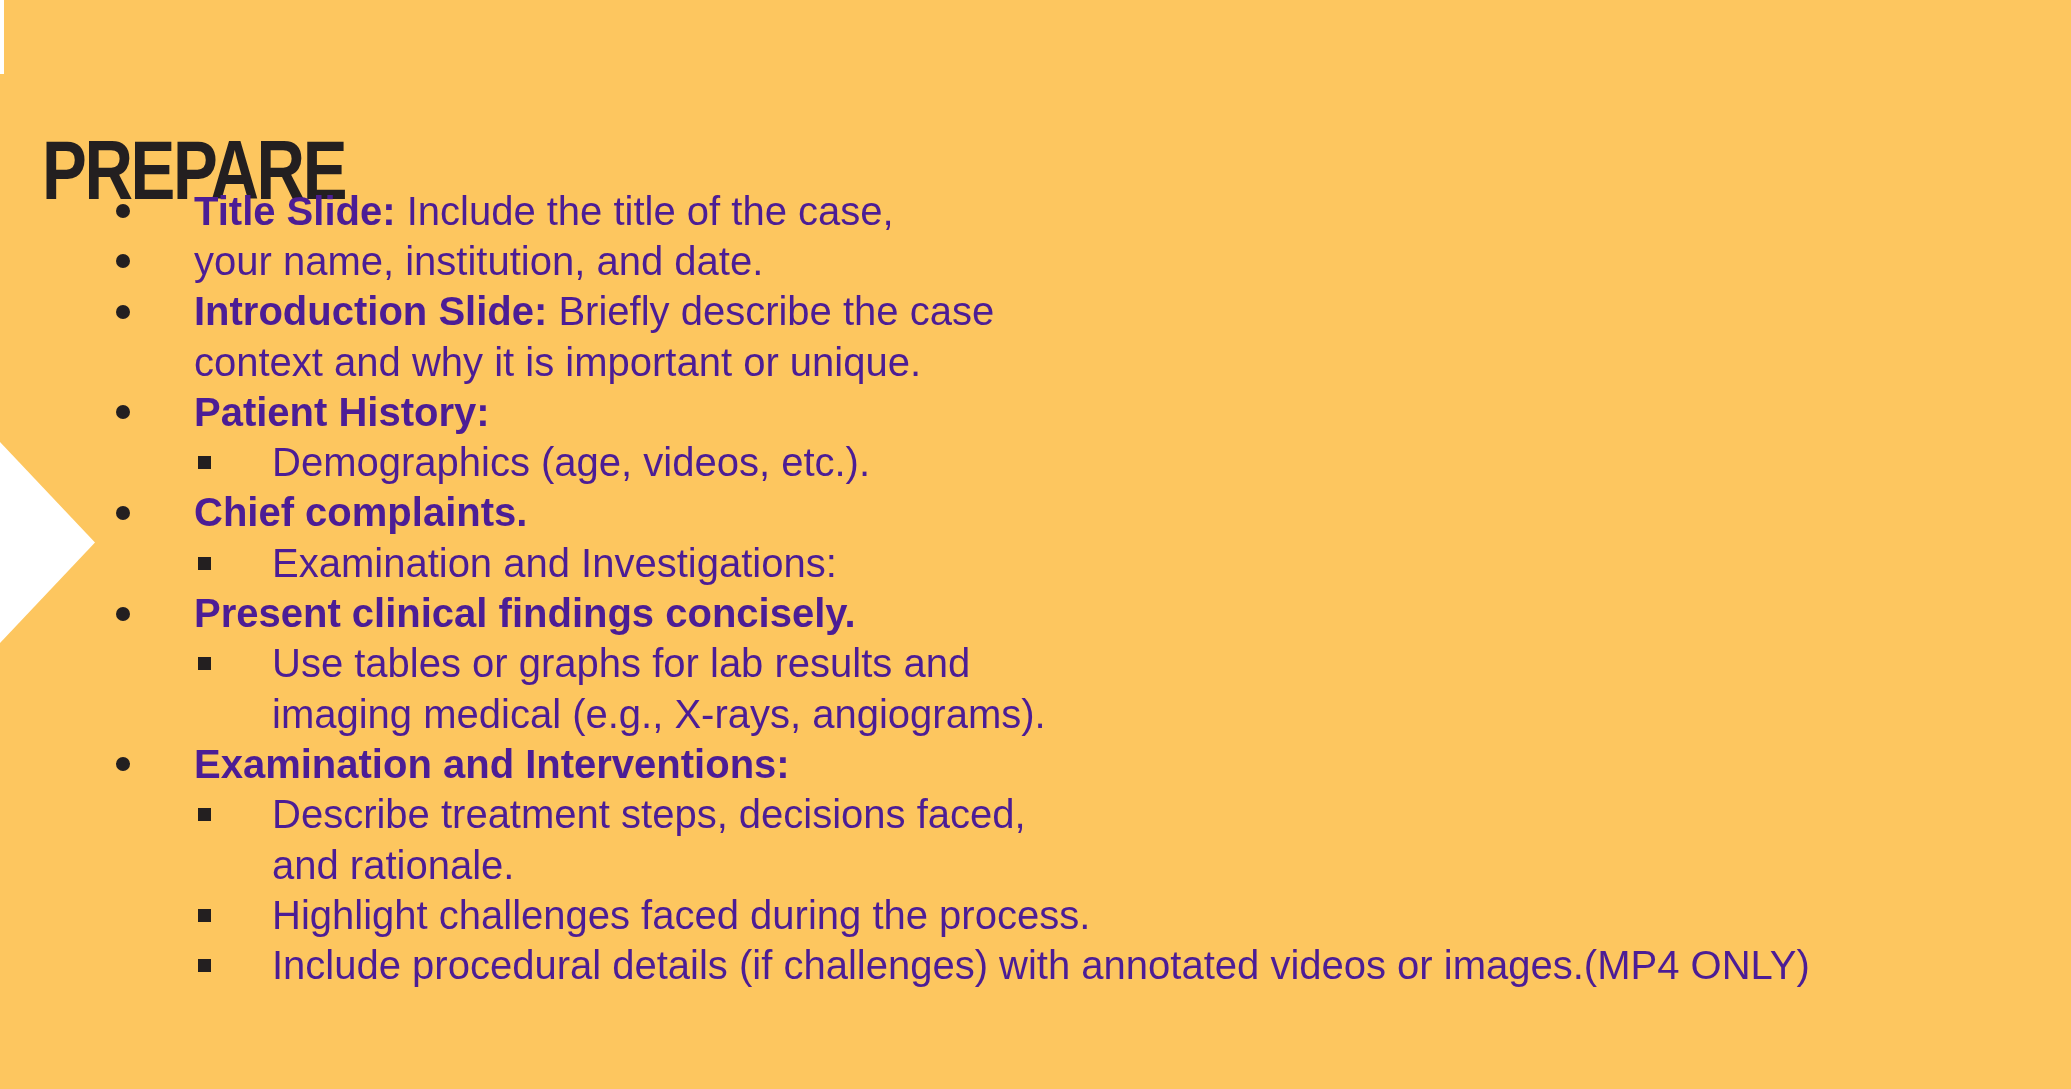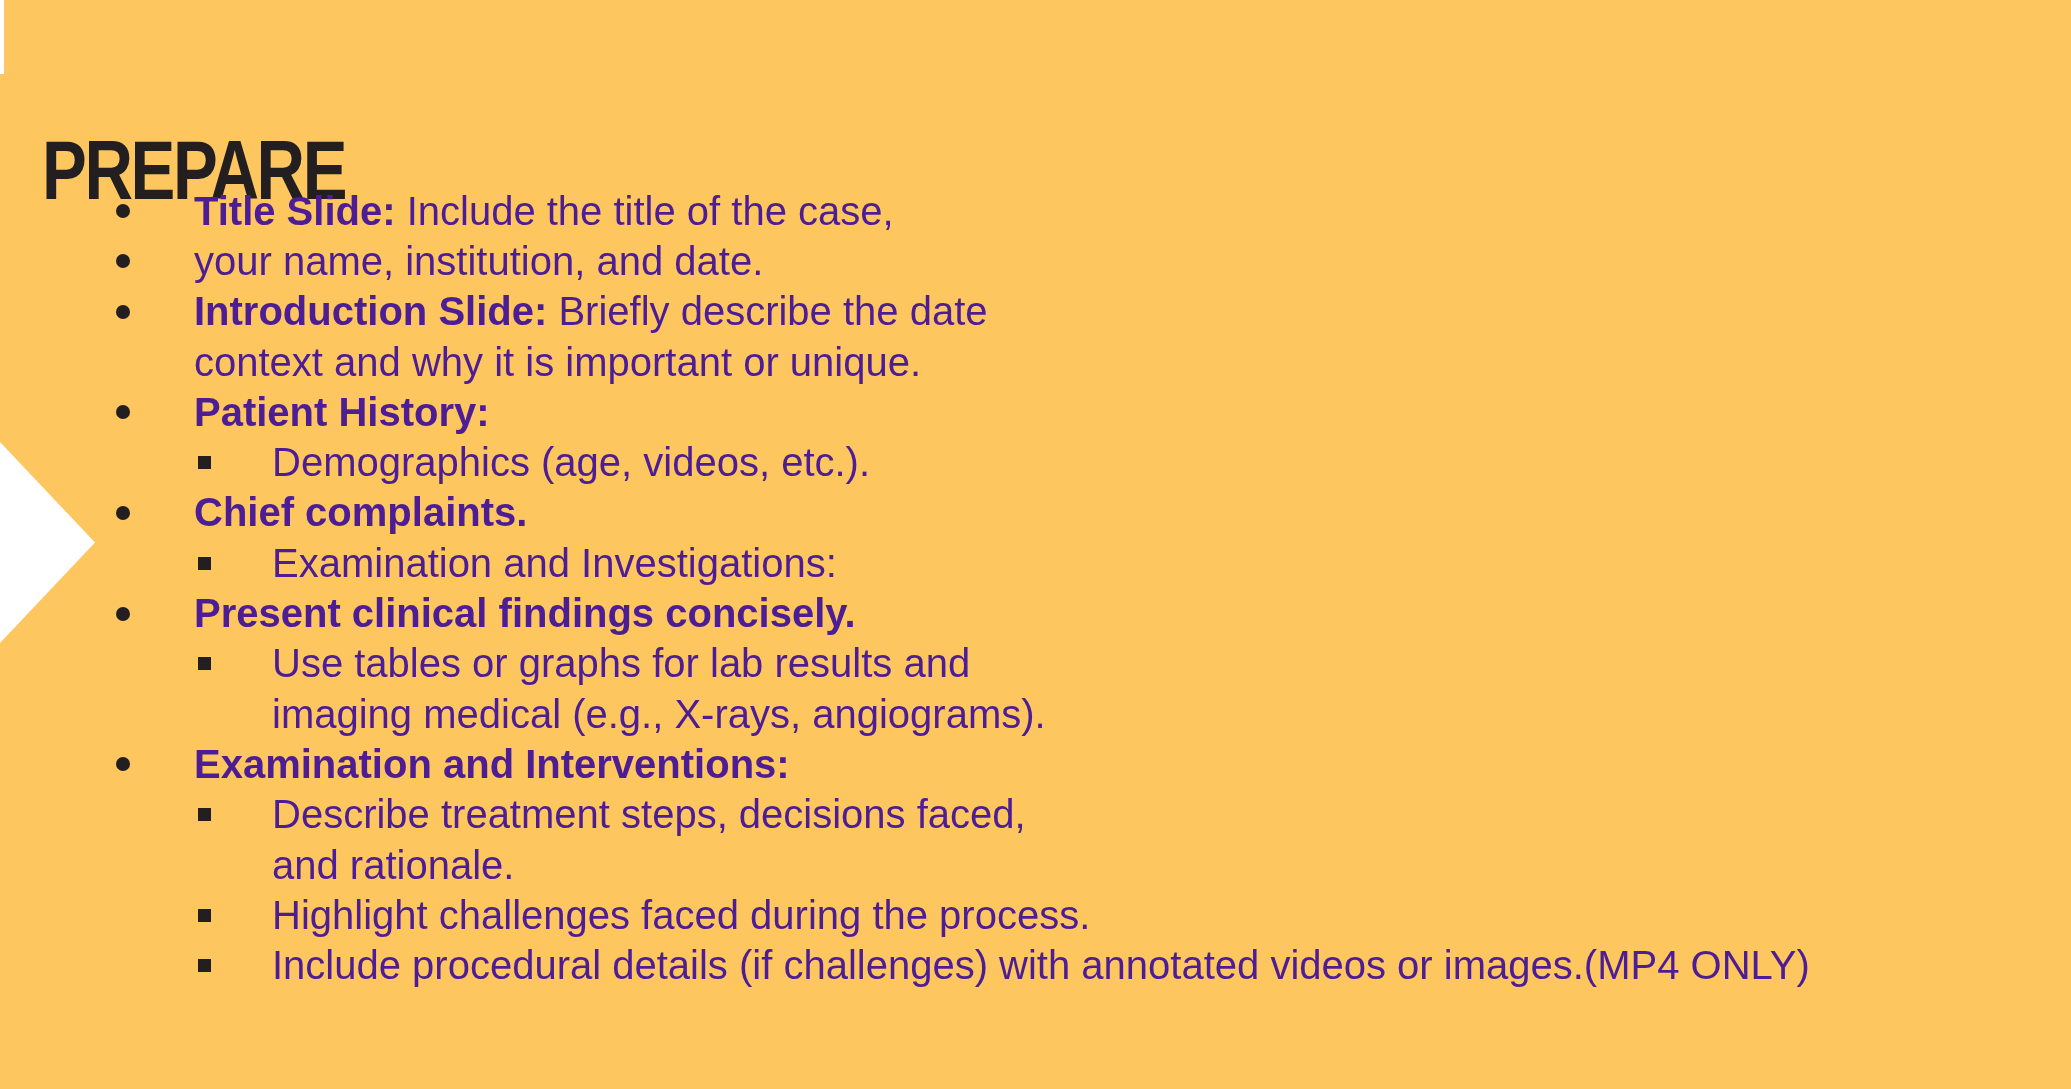--- a/index.html
+++ b/index.html
@@ -94,21 +94,21 @@
     <span class="text-wrap"><span class="bold-lead">Title Slide:</span><span class="rest"> Include the title of the case,</span></span>
   </div>
 
   <div class="row level-1">
     <span class="marker dot"></span>
     <span class="text-wrap"><span class="bold-lead"></span><span class="rest">your name, institution, and date.</span></span>
   </div>
 
   <div class="row level-1">
     <span class="marker dot"></span>
-    <span class="text-wrap"><span class="bold-lead">Introduction Slide:</span><span class="rest"> Briefly describe the date</span></span>
+    <span class="text-wrap"><span class="bold-lead">Introduction Slide:</span><span class="rest"> Briefly describe the case</span></span>
   </div>
 
   <div class="row level-1">
 
     <span class="text-wrap"><span class="bold-lead"></span><span class="rest">context and why it is important or unique.</span></span>
   </div>
 
   <div class="row level-1">
     <span class="marker dot"></span>
     <span class="text-wrap"><span class="bold-lead">Patient History:</span><span class="rest"></span></span>

